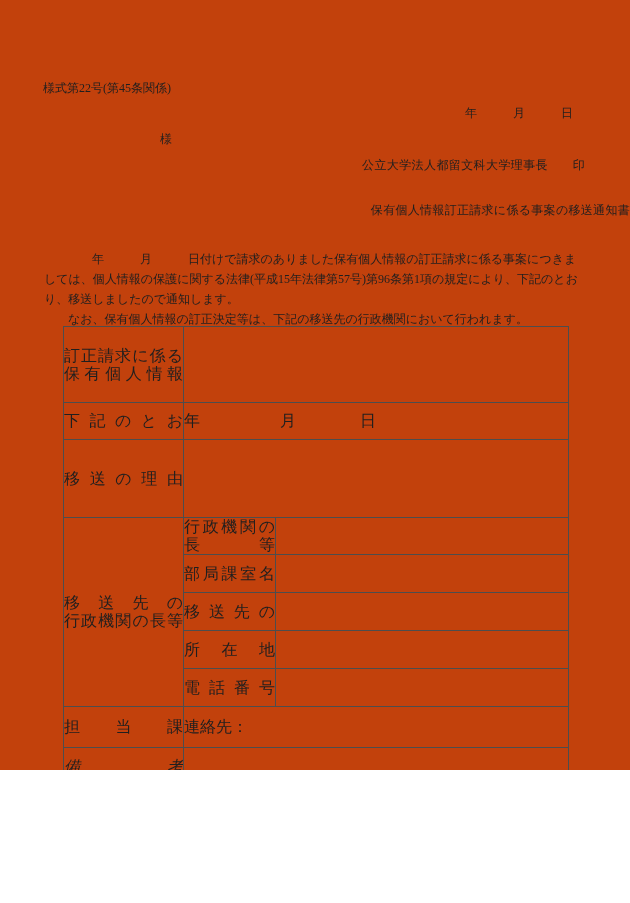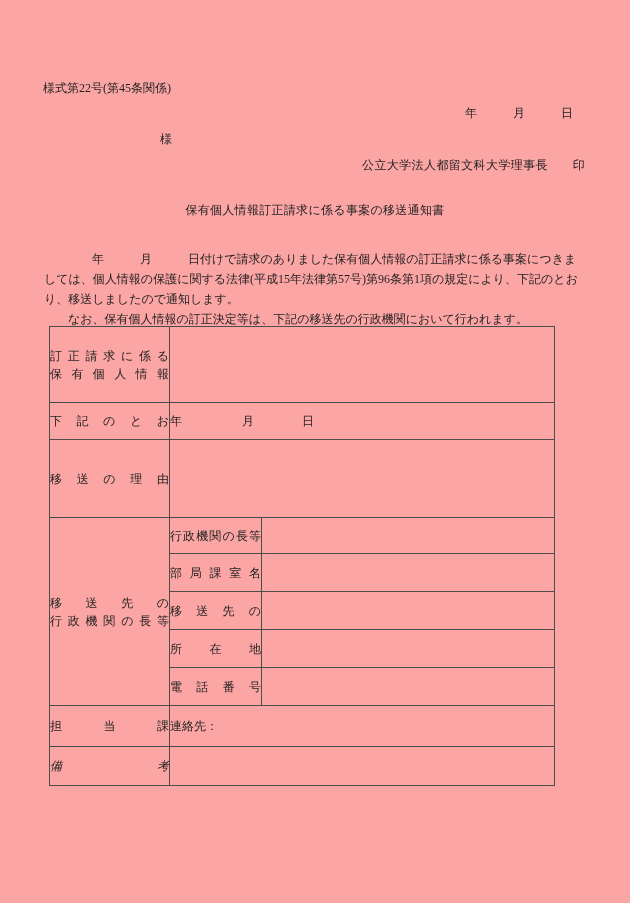--- a/index.html
+++ b/index.html
@@ -1,41 +1,41 @@
 <!DOCTYPE html>
 <html lang="ja"><head>
 <meta charset="utf-8">
 <style>
   html, body { margin: 0; padding: 0; background: #ffffff; }
   .sheet {
     position: relative;
     width: 630px;
-    height: 903px;
-    background: #fca5a5;
+    height: 770px;
+    background: #c2410c;
     font-family: "Liberation Serif", "DejaVu Serif", serif;
     color: #1f1f1f;
     font-size: 12px;
     overflow: hidden;
   }
   .abs { position: absolute; white-space: pre; line-height: 15px; }
   .form-number   { left: 43px;  top: 81px; }
   .date-line     { left: 465px; top: 106px; }
   .addressee     { left: 160px; top: 132px; }
   .issuer        { left: 362px; top: 158px; letter-spacing: 0.4px; }
-  .doc-title     { left: 0; right: 0; top: 202px; text-align: center; letter-spacing: 0.3px; white-space: pre; position: absolute; }
+  .doc-title     { left: 0; right: 0; top: 202px; text-align: right; letter-spacing: 0.3px; white-space: pre; position: absolute; }
   .body-text     { position: absolute; left: 44px; top: 249px; width: 560px; line-height: 20px; }
   .body-text div { white-space: pre; }
 
   table.form-table {
     position: absolute;
-    left: 49px;
+    left: 63px;
     top: 326px;
     border-collapse: collapse;
     table-layout: fixed;
-    font-size: 12px;
+    font-size: 16px;
     color: #1f1f1f;
     border-radius: 30px;
   }
   .form-table td {
     border: 1px solid #4d4d4d;
     vertical-align: middle;
     padding: 0;
     overflow: hidden;
   }
   .lbl    { padding: 0 4px 0 5px; }

